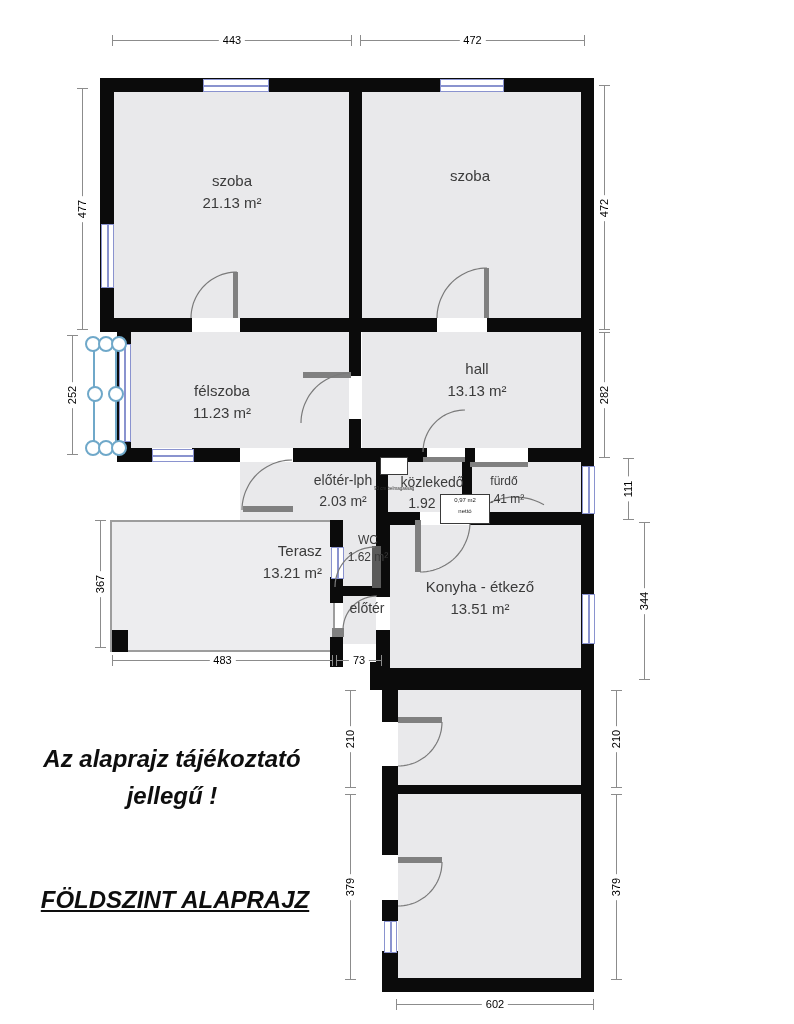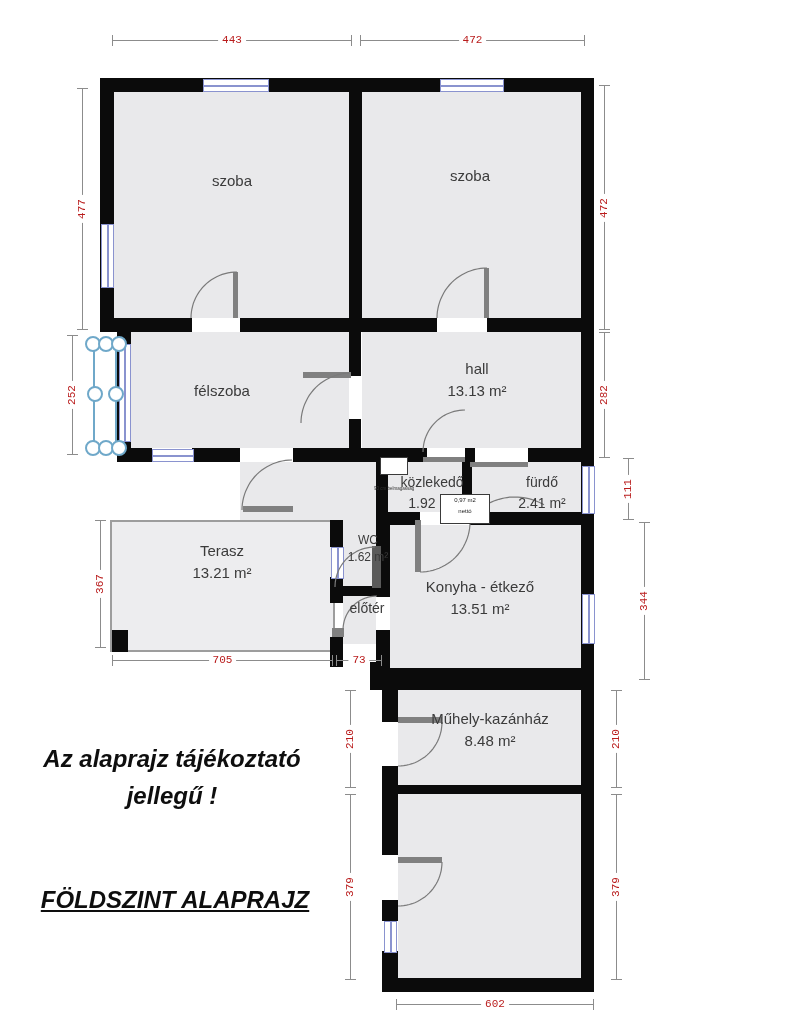--- a/index.html
+++ b/index.html
@@ -13,21 +13,21 @@
   .win-v{position:absolute;background:#fff;border:1px solid #8a93cf;
          background-image:linear-gradient(#8a93cf,#8a93cf);
          background-size:2px 100%;background-position:center;background-repeat:no-repeat;}
   .lintel{position:absolute;background:#808080;}
   .leaf{position:absolute;background:#5a5a5a;}
   .terrace{position:absolute;background:#ededef;border:2px solid #9d9d9d;}
   .room-label{position:absolute;text-align:center;color:#3b3b3b;font-size:15px;line-height:1.45;}
   .room-label .nm{display:block;}
   .room-label .ar{display:block;}
   
-  .dim{position:absolute;color:#b91c1c;font-family:Liberation Mono, monospace;}
+  .dim{position:absolute;color:#000000;}
   .dim-h{height:12px;}
   .dim-h .dline{position:absolute;left:0;right:0;top:6px;border-top:1px solid #8c8c8c;}
   .dim-h .tk{position:absolute;top:1px;height:11px;border-left:1px solid #8c8c8c;}
   .dim-h .tk.l{left:0;} .dim-h .tk.r{right:0;}
   .dim-h .dlabel{position:absolute;left:50%;top:6px;transform:translate(-50%,-50%);
                  background:#fff;padding:0 4px;font-size:11px;white-space:nowrap;}
   .dim-v{width:12px;}
   .dim-v .dline{position:absolute;top:0;bottom:0;left:6px;border-left:1px solid #8c8c8c;}
   .dim-v .tk{position:absolute;left:1px;width:11px;border-top:1px solid #8c8c8c;}
   .dim-v .tk.t{top:0;} .dim-v .tk.b{bottom:0;}
@@ -163,58 +163,60 @@
       <polyline points="481.7,507.5 484.0,506.0 486.4,504.6 488.8,503.3 491.3,502.1 493.8,501.0 496.4,500.1 499.0,499.3 501.6,498.6 504.3,498.0 507.0,497.6 509.7,497.2 512.5,497.1 515.2,497.0 518.0,497.1 520.7,497.3 523.4,497.6 526.1,498.1 528.8,498.7 531.4,499.4 534.0,500.2 536.6,501.2 539.1,502.3 541.6,503.5 544.0,504.8" fill="none" stroke="#7a7a7a" stroke-width="1.2"></polyline>
       <polyline points="470.0,522.0 469.9,525.3 469.6,528.5 469.0,531.8 468.3,534.9 467.3,538.1 466.2,541.1 464.8,544.1 463.3,547.0 461.6,549.8 459.7,552.4 457.6,555.0 455.4,557.4 453.0,559.6 450.4,561.7 447.8,563.6 445.0,565.3 442.1,566.8 439.1,568.2 436.1,569.3 432.9,570.3 429.8,571.0 426.5,571.6 423.3,571.9 420.0,572.0" fill="none" stroke="#7a7a7a" stroke-width="1.2"></polyline>
       <polyline points="335.0,587.0 335.1,584.4 335.3,581.8 335.8,579.2 336.4,576.6 337.1,574.1 338.0,571.7 339.1,569.3 340.4,567.0 341.7,564.8 343.3,562.6 344.9,560.6 346.7,558.7 348.6,556.9 350.6,555.3 352.8,553.7 355.0,552.4 357.3,551.1 359.7,550.0 362.1,549.1 364.6,548.4 367.2,547.8 369.8,547.3 372.4,547.1 375.0,547.0" fill="none" stroke="#7a7a7a" stroke-width="1.2"></polyline>
       <polyline points="343.0,630.0 343.1,627.8 343.3,625.6 343.7,623.4 344.2,621.2 344.8,619.1 345.6,617.0 346.5,615.0 347.6,613.0 348.7,611.1 350.0,609.3 351.4,607.6 353.0,606.0 354.6,604.4 356.3,603.0 358.1,601.7 360.0,600.6 362.0,599.5 364.0,598.6 366.1,597.8 368.2,597.2 370.4,596.7 372.6,596.3 374.8,596.1 377.0,596.0" fill="none" stroke="#7a7a7a" stroke-width="1.2"></polyline>
       <polyline points="442.0,722.0 441.9,724.9 441.6,727.7 441.2,730.6 440.5,733.4 439.7,736.1 438.7,738.8 437.5,741.5 436.1,744.0 434.6,746.4 432.9,748.8 431.1,751.0 429.1,753.1 427.0,755.1 424.8,756.9 422.4,758.6 420.0,760.1 417.5,761.5 414.8,762.7 412.1,763.7 409.4,764.5 406.6,765.2 403.7,765.6 400.9,765.9 398.0,766.0" fill="none" stroke="#7a7a7a" stroke-width="1.2"></polyline>
       <polyline points="442.0,862.0 441.9,864.9 441.6,867.7 441.2,870.6 440.5,873.4 439.7,876.1 438.7,878.8 437.5,881.5 436.1,884.0 434.6,886.4 432.9,888.8 431.1,891.0 429.1,893.1 427.0,895.1 424.8,896.9 422.4,898.6 420.0,900.1 417.5,901.5 414.8,902.7 412.1,903.7 409.4,904.5 406.6,905.2 403.7,905.6 400.9,905.9 398.0,906.0" fill="none" stroke="#7a7a7a" stroke-width="1.2"></polyline>
     </svg>
 
   <div class="room-label" style="left:132px;top:170px;width:200px;">
     <span class="nm">szoba</span>
+    <span class="ar">21.13 m²</span>
   </div>
   <div class="room-label" style="left:370px;top:165px;width:200px;">
     <span class="nm">szoba</span>
   </div>
   <div class="room-label" style="left:122px;top:380px;width:200px;">
     <span class="nm">félszoba</span>
+    <span class="ar">11.23 m²</span>
   </div>
   <div class="room-label" style="left:377px;top:358px;width:200px;">
     <span class="nm">hall</span>
     <span class="ar">13.13 m²</span>
   </div>
+  <div class="room-label" style="left:258px;top:470px;width:170px;font-size:14px;line-height:1.5;">
+    <span class="nm">előtér-lph</span>
+    <span class="ar">2.03 m²</span>
+  </div>
   <div class="room-label" style="left:372px;top:472px;width:120px;font-size:14px;line-height:1.5;">
     <span class="nm">közlekedő</span>
     <span class="ar">1.92 m²</span>
   </div>
-  <div class="room-label" style="left:482px;top:472px;width:120px;font-size:14px;line-height:1.5;">
+  <div class="room-label" style="left:444px;top:472px;width:120px;font-size:12px;line-height:1.5;">
     <span class="nm">fürdő</span>
     <span class="ar">2.41 m²</span>
   </div>
-  <div class="room-label" style="left:122px;top:540px;width:200px;">
+  <div class="room-label" style="left:122px;top:540px;width:200px;text-align:right;">
     <span class="nm">Terasz</span>
     <span class="ar">13.21 m²</span>
   </div>
   <div class="room-label" style="left:330px;top:532px;width:76px;font-size:12px;line-height:1.4;">
     <span class="nm">WC</span>
     <span class="ar">1.62 m²</span>
   </div>
   <div class="room-label" style="left:322px;top:598px;width:90px;font-size:14px;">
     <span class="nm">előtér</span>
   </div>
   <div class="room-label" style="left:380px;top:576px;width:200px;">
     <span class="nm">Konyha - étkező</span>
     <span class="ar">13.51 m²</span>
   </div>
-  <div class="room-label" style="left:390px;top:708px;width:200px;">
-    <span class="nm">Műhely-kazánház</span>
-    <span class="ar">8.48 m²</span>
-  </div>
 
   <div class="dim dim-h" style="left:112px;top:34px;width:240px;">
     <span class="dline"></span>
       <span class="tk l"></span>
       <span class="tk r"></span>
     <span class="dlabel">443</span>
   </div>
   <div class="dim dim-h" style="left:360px;top:34px;width:225px;">
     <span class="dline"></span>
       <span class="tk l"></span>
@@ -284,21 +286,21 @@
   <div class="dim dim-v" style="left:610px;top:794px;height:186px;">
     <span class="dline"></span>
       <span class="tk t"></span>
       <span class="tk b"></span>
     <span class="dlabel">379</span>
   </div>
   <div class="dim dim-h" style="left:112px;top:654px;width:221px;">
     <span class="dline"></span>
       <span class="tk l"></span>
       <span class="tk r"></span>
-    <span class="dlabel">705</span>
+    <span class="dlabel">483</span>
   </div>
   <div class="dim dim-h" style="left:336px;top:654px;width:46px;">
     <span class="dline"></span>
       <span class="tk l"></span>
       <span class="tk r"></span>
     <span class="dlabel">73</span>
   </div>
   <div class="dim dim-h" style="left:396px;top:998px;width:198px;">
     <span class="dline"></span>
       <span class="tk l"></span>

